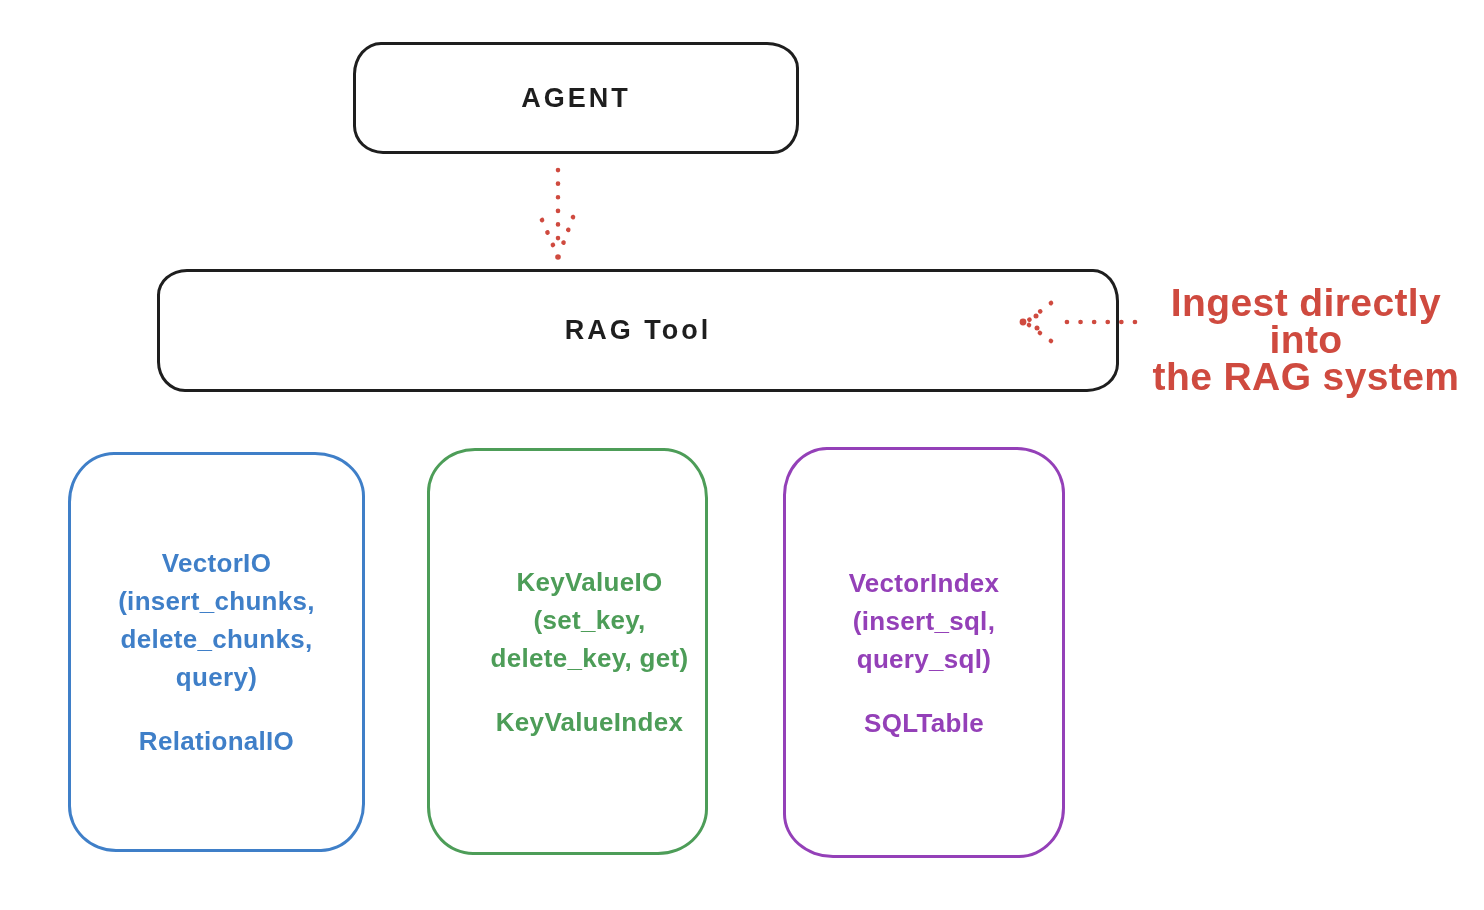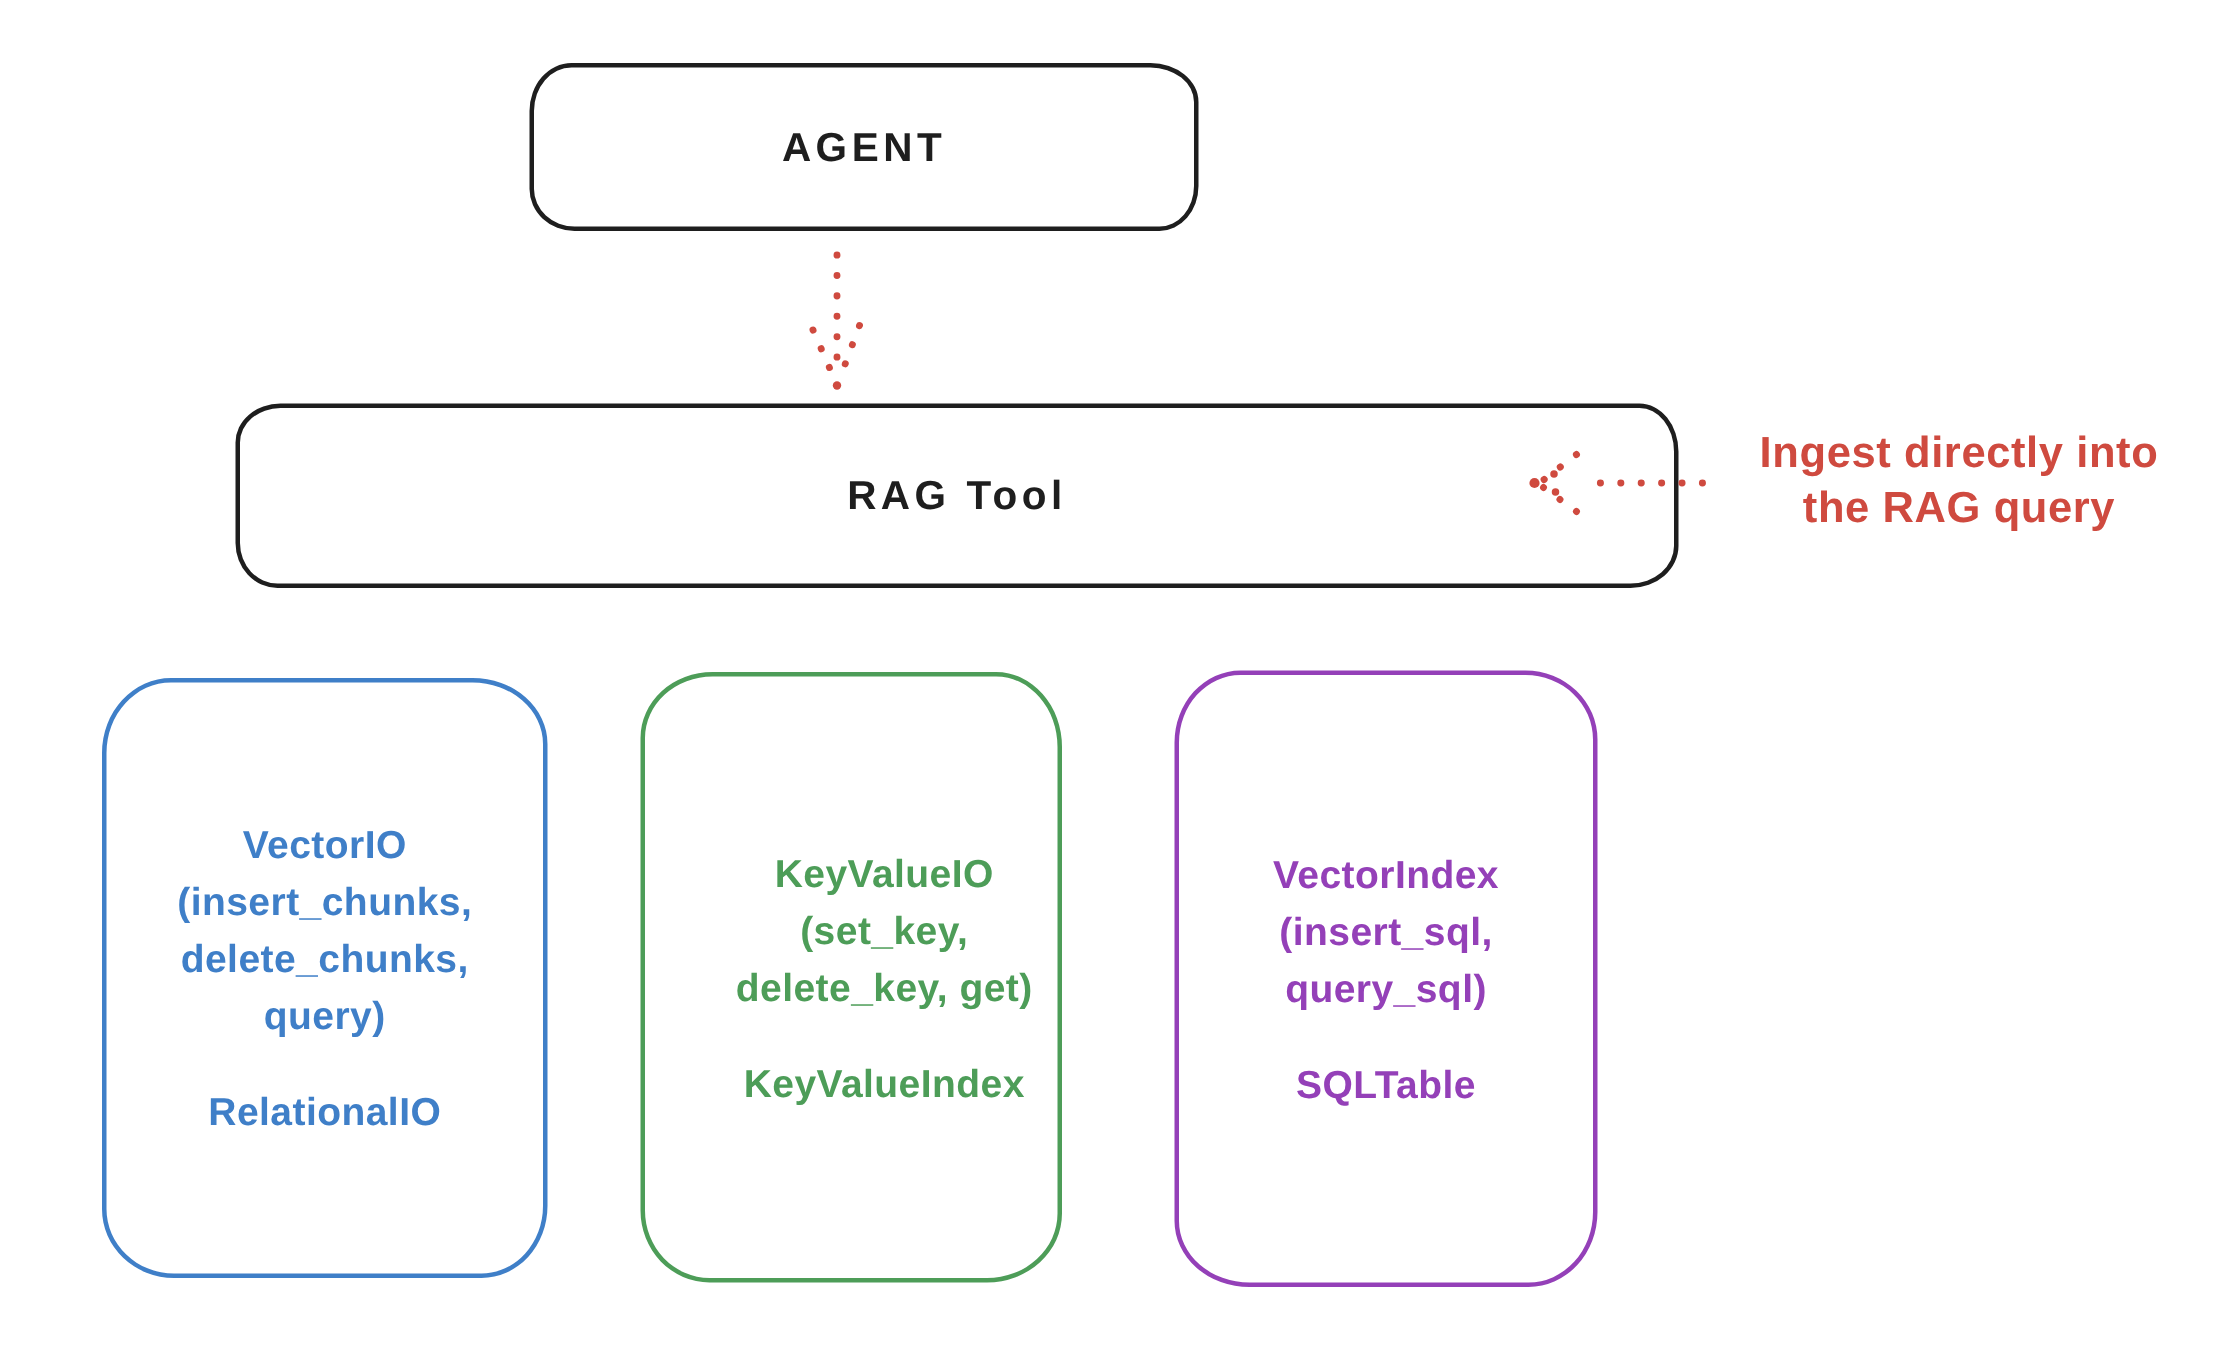--- a/index.html
+++ b/index.html
@@ -62,21 +62,21 @@
     font-size: 26px;
     font-weight: 600;
     letter-spacing: 0.3px;
   }
   .io-line { line-height: 38px; white-space: nowrap; }
   .io-footer { line-height: 38px; margin-top: 26px; white-space: nowrap; }
   .annotation {
     position: absolute;
     left: 1134px; top: 284px; width: 344px;
     text-align: center;
-    font-size: 29px;
+    font-size: 39px;
     font-weight: bold;
     line-height: 37px;
     letter-spacing: 0.4px;
   }
   .overlay {
     position: absolute;
     left: 0; top: 0;
     pointer-events: none;
   }
   .dot-line {
@@ -111,21 +111,21 @@
       <path class="dot-line" d="M1051 303 L1029 320" style="stroke: rgb(207, 74, 63);"></path>
       <path class="dot-line" d="M1051 341 L1029 325" style="stroke: rgb(207, 74, 63);"></path>
       <circle cx="1023" cy="322" r="3.4" style="fill: rgb(207, 74, 63);"></circle>
       <circle cx="1036" cy="316" r="2.5" style="fill: rgb(207, 74, 63);"></circle>
       <circle cx="1037" cy="328" r="2.5" style="fill: rgb(207, 74, 63);"></circle>
     </g>
   </svg>
 
   <div class="annotation" style="color: rgb(207, 74, 63);">
     <div>Ingest directly into</div>
-    <div>the RAG query</div>
+    <div>the RAG system</div>
   </div>
 
   <div class="box io-box io-box-1" style="border-color: rgb(63, 127, 200);">
     <div class="io-content" style="color: rgb(63, 127, 200);">
       <div class="io-line">VectorIO</div>
       <div class="io-line">(insert_chunks,</div>
       <div class="io-line">delete_chunks,</div>
       <div class="io-line">query)</div>
       <div class="io-footer">RelationalIO</div>
     </div>

